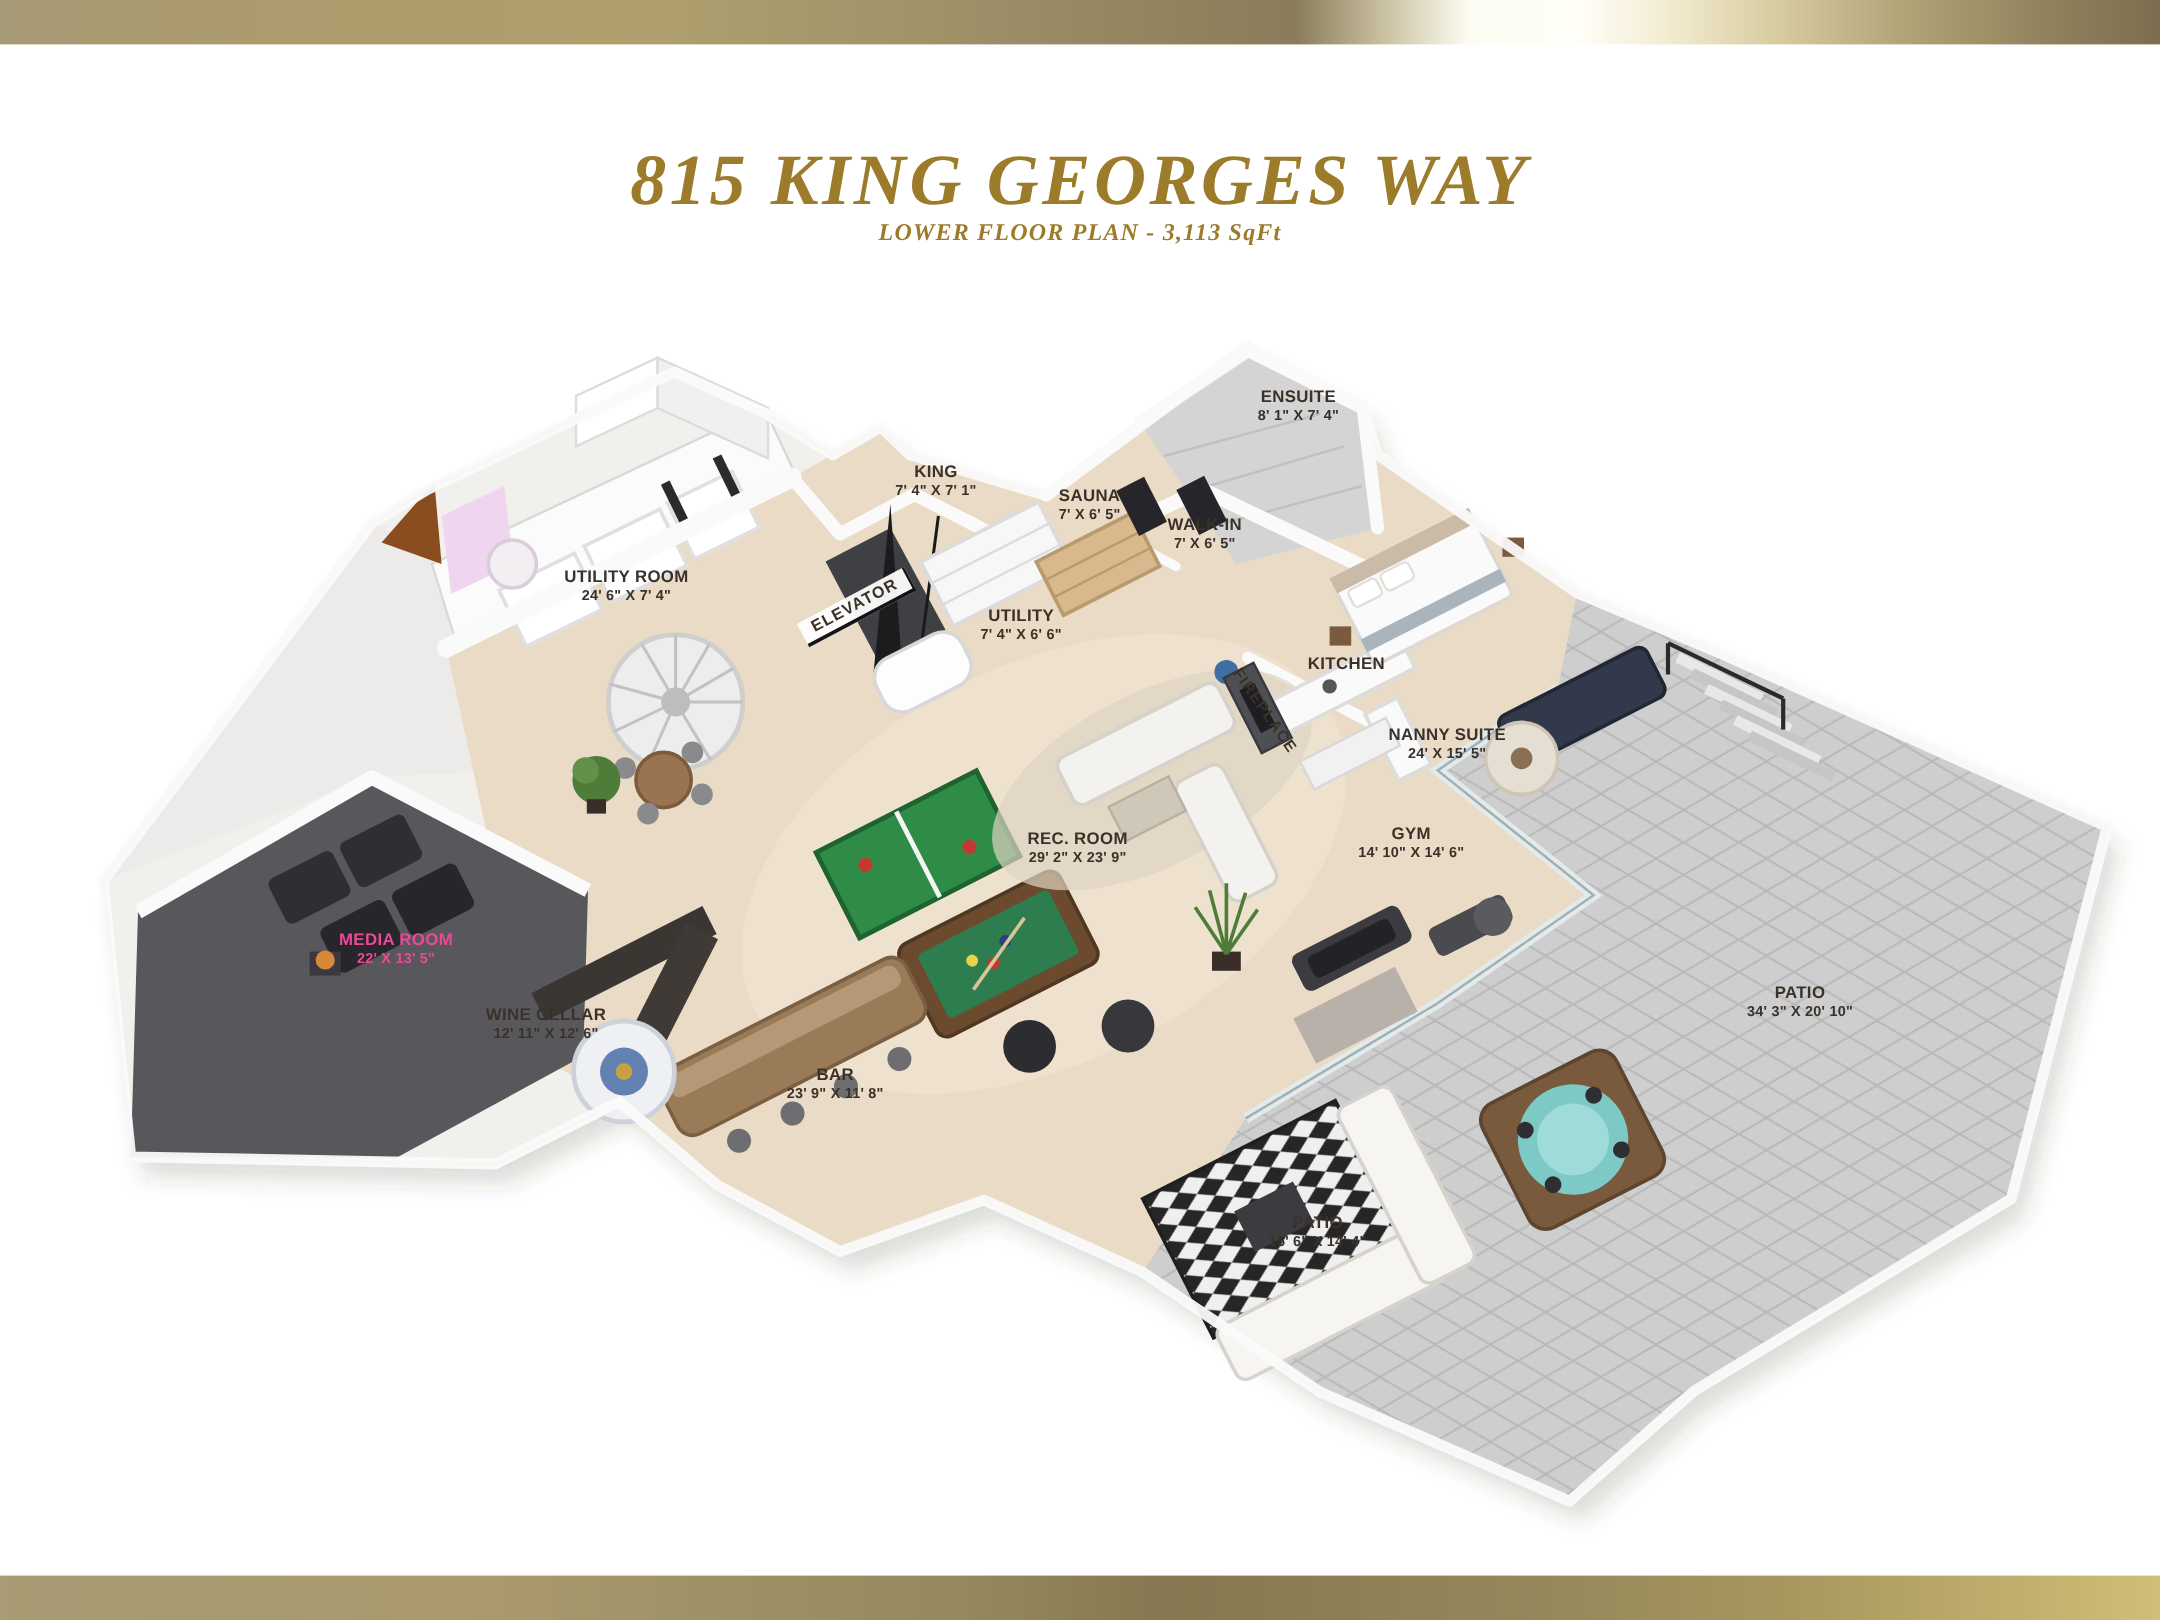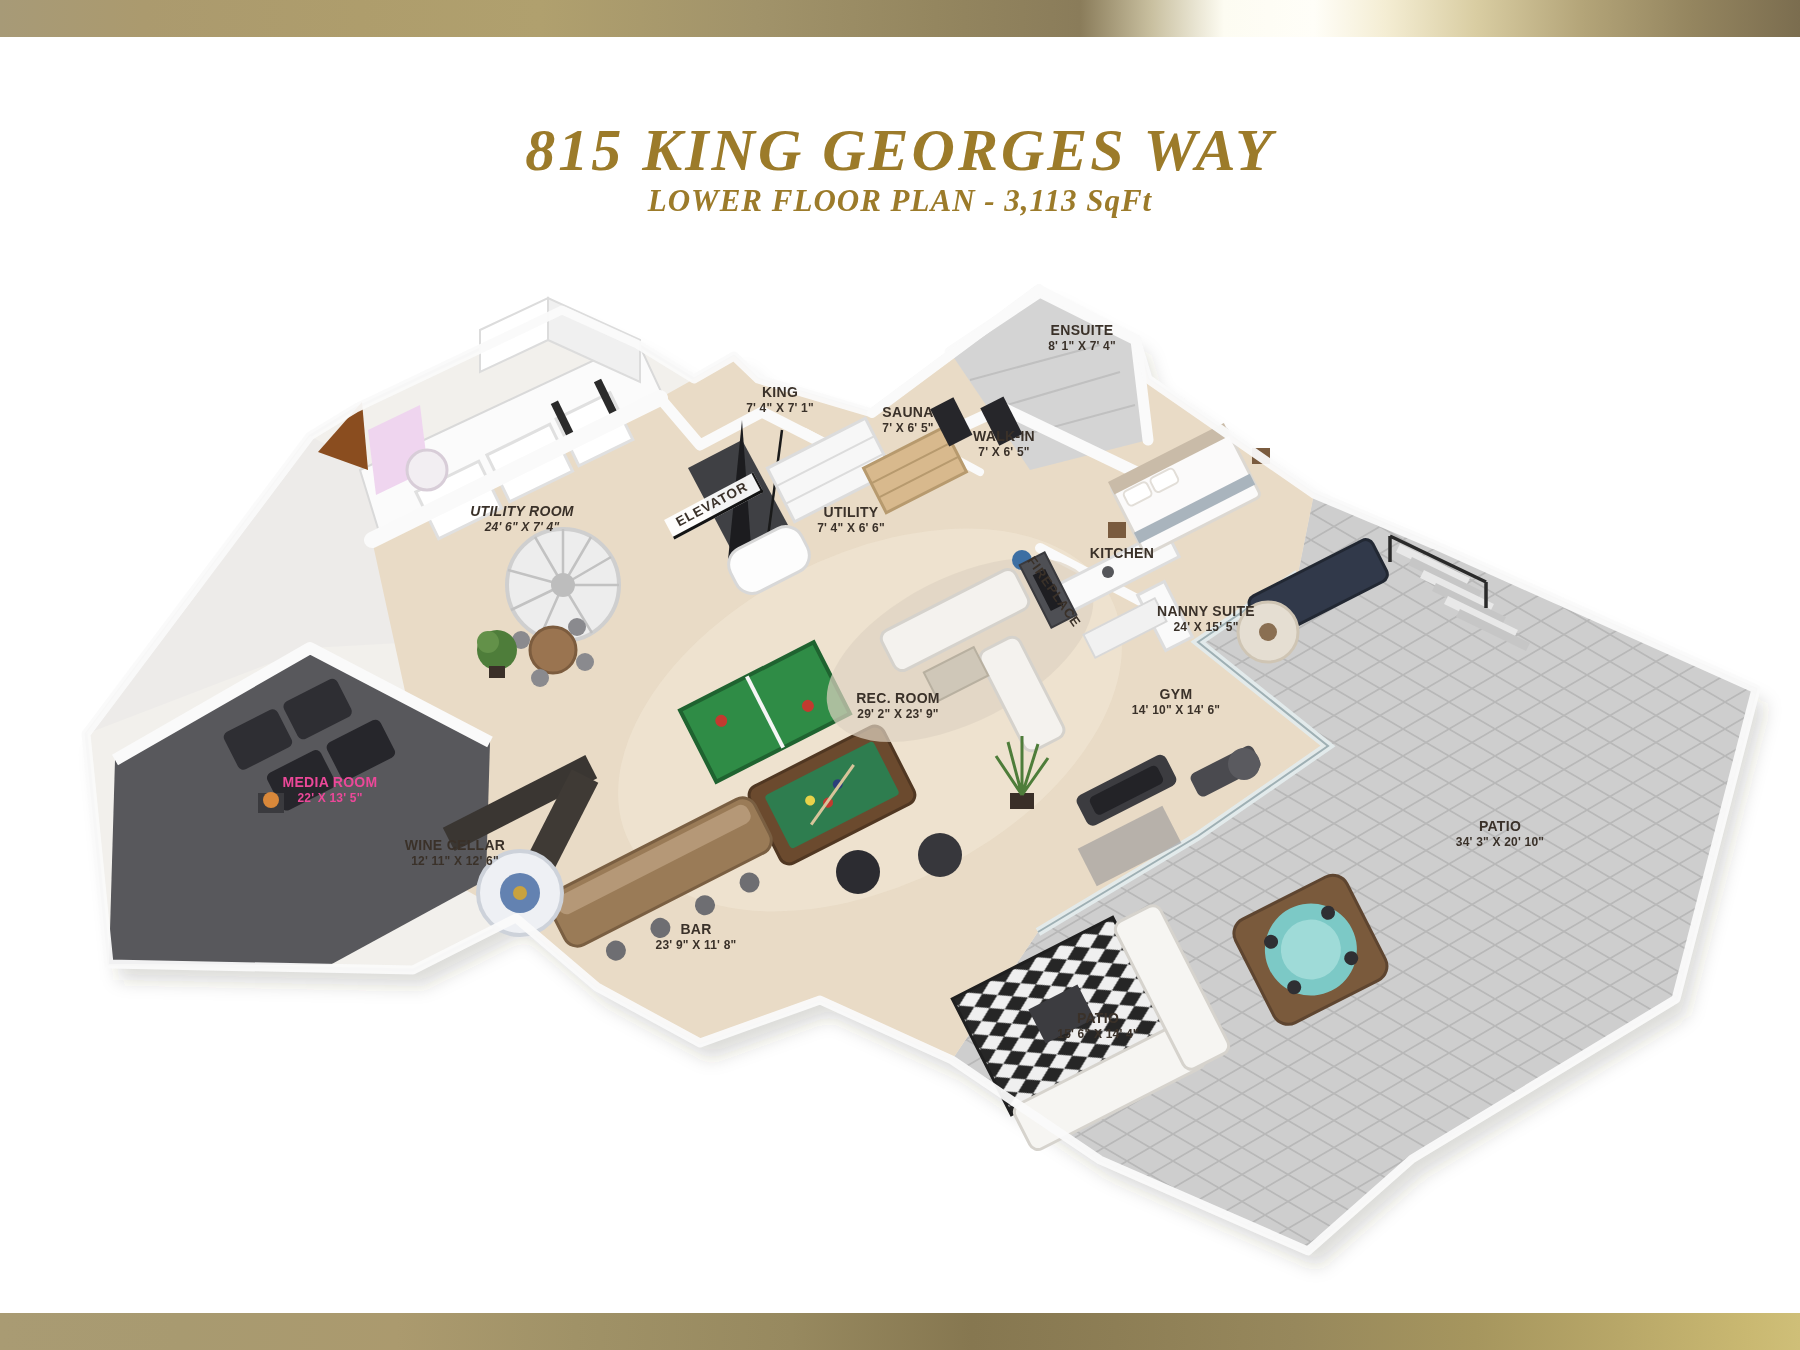--- a/index.html
+++ b/index.html
@@ -11,21 +11,21 @@
      #8a7c5a 60%, #c9c0a0 64%, #fdfcf2 68%, #fffef8 73%, #f4edd3 77%, #d9cda2 82%,
      #b3a478 88%, #94855f 94%, #7b6d4f 100%);}
   .bar-bottom{bottom:0;background:linear-gradient(90deg,
      #a99b73 0%, #a89a70 10%, #ab9a6e 22%, #a09267 32%, #97895f 44%, #867750 54%,
      #8d7e55 62%, #97885c 72%, #a6965e 82%, #b8a768 90%, #c9b871 97%, #cfbf78 100%);}
   .title{position:absolute;left:0;top:116px;width:1800px;text-align:center;
      font-family:"Liberation Serif",serif;font-style:italic;font-weight:bold;
      font-size:60px;letter-spacing:3px;color:#9c7b2a;}
   .subtitle{position:absolute;left:0;top:183px;width:1800px;text-align:center;
      font-family:"Liberation Serif",serif;font-style:italic;font-weight:bold;
-     font-size:31px;letter-spacing:1px;color:#9c7b2a;}
+     font-size:20px;letter-spacing:1px;color:#9c7b2a;}
   .plan-svg{position:absolute;left:0;top:0;width:1800px;height:1350px;}
   .room-label{position:absolute;transform:translate(-50%,-50%);text-align:center;
      color:#3a3129;font-weight:bold;font-size:14px;line-height:1.2;white-space:nowrap;
      letter-spacing:.3px;}
   .room-label .dims{display:block;font-size:12px;letter-spacing:.2px;}
   .room-label.rot-elevator{transform:translate(-50%,-50%) rotate(-28deg);
      background:rgba(255,255,255,.94);border-bottom:3px solid #141414;
      border-right:2px solid #141414;padding:1px 10px 2px 10px;font-size:13.5px;
      letter-spacing:1px;}
   .room-label.rot-fireplace{transform:translate(-50%,-50%) rotate(55deg);font-size:13px;
@@ -310,21 +310,21 @@
     <span>WALK-IN</span>
     <span class="dims">7' X 6' 5"</span>
   </div>
   <div class="room-label" style="left:851px;top:520px;">
     <span>UTILITY</span>
     <span class="dims">7' 4" X 6' 6"</span>
   </div>
   <div class="room-label rot-elevator" style="left:714px;top:506px;">
     <span>ELEVATOR</span>
   </div>
-  <div class="room-label" style="left:522px;top:519px;font-style:italic;">
+  <div class="room-label" style="left:522px;top:488px;">
     <span>UTILITY ROOM</span>
     <span class="dims">24' 6" X 7' 4"</span>
   </div>
   <div class="room-label" style="left:1122px;top:553px;">
     <span>KITCHEN</span>
   </div>
   <div class="room-label" style="left:1206px;top:571px;margin-top:48px;">
     <span>NANNY SUITE</span>
     <span class="dims">24' X 15' 5"</span>
   </div>
@@ -340,21 +340,21 @@
     <span class="dims">14' 10" X 14' 6"</span>
   </div>
   <div class="room-label" style="left:330px;top:790px;color:#ec4899;">
     <span>MEDIA ROOM</span>
     <span class="dims">22' X 13' 5"</span>
   </div>
   <div class="room-label" style="left:455px;top:853px;">
     <span>WINE CELLAR</span>
     <span class="dims">12' 11" X 12' 6"</span>
   </div>
-  <div class="room-label" style="left:696px;top:937px;">
+  <div class="room-label" style="left:696px;top:903px;">
     <span>BAR</span>
     <span class="dims">23' 9" X 11' 8"</span>
   </div>
   <div class="room-label" style="left:1098px;top:1026px;">
     <span>PATIO</span>
     <span class="dims">15' 6" X 14' 4"</span>
   </div>
   <div class="room-label" style="left:1500px;top:834px;">
     <span>PATIO</span>
     <span class="dims">34' 3" X 20' 10"</span>

